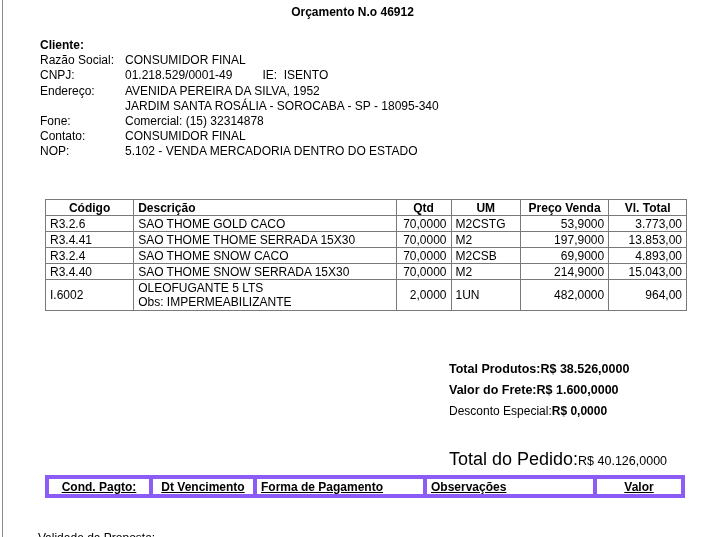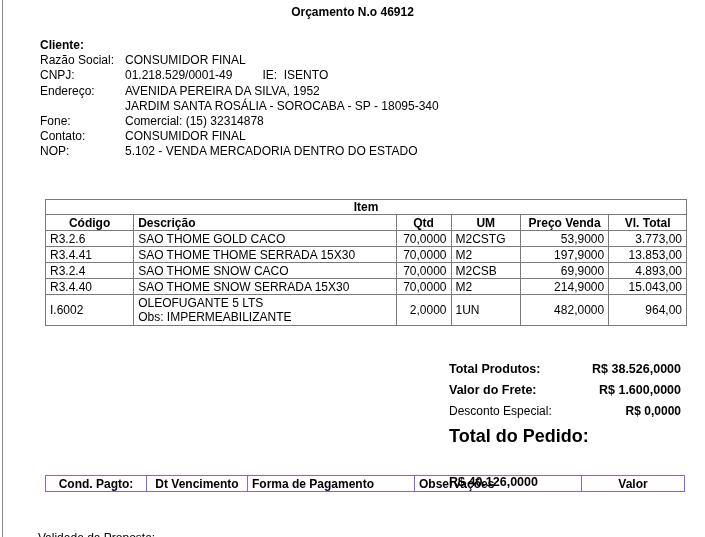--- a/index.html
+++ b/index.html
@@ -18,27 +18,27 @@
   .ie { margin-left:30px; }
   table { border-collapse:collapse; }
   .items { position:absolute; top:199px; left:45px; width:642px; }
   .items td, .items th { border:1px solid #7a7a7a; padding:0 4px; font-size:12px; height:15px; line-height:14px; }
   .items th { font-weight:bold; text-align:center; }
   .items .cap { text-align:center; font-weight:bold; height:14px; }
   .r { text-align:right; }
   .c { text-align:center; }
   .items .tall td { height:30px; }
   .totals { position:absolute; left:449px; top:362px; width:232px; }
-  .totals .tr { display:flex; justify-content:space-between; align-items:baseline; white-space:nowrap; }
+  .totals .tr { display:flex; justify-content:flex-start; align-items:baseline; white-space:nowrap; }
   .t1 { font-weight:bold; font-size:12.5px; height:21px; }
   .t2 { font-size:12px; height:22px; }
-  .t3 { font-weight:bold; font-size:18px;flex-direction:column; }
+  .t3 { font-weight:normal; font-size:18px; }
   .t3 .amt { font-size:12.5px;margin-top:28px; }
   .pay { position:absolute; top:475px; left:45px; width:640px; }
-  .pay td, .pay th { border:1px solid #8b5cf6; padding:0 4px; font-size:12px; height:15px; line-height:14px; }
+  .pay td, .pay th { border:4px solid #8b5cf6; padding:0 4px; font-size:12px; height:15px; line-height:14px;text-decoration:underline; }
   .pay th { font-weight:bold; }
   .validade { position:absolute; top:531px; left:38px; font-size:12px; }
 </style>
 </head>
 <body>
 
 <div class="left-rule"></div>
 
 <div class="title">Orçamento N.o 46912</div>
 
@@ -72,23 +72,20 @@
     <span class="val">CONSUMIDOR FINAL</span>
   </div>
   <div class="row">
     <span class="lbl">NOP:</span>
     <span class="val">5.102 - VENDA MERCADORIA DENTRO DO ESTADO</span>
   </div>
 </div>
 
 <table class="items">
   <tbody>
-      <tr>
-    <td class="cap" colspan="6">Item</td>
-  </tr>
   <tr>
     <th style="width:76px">Código</th>
     <th style="width:244px;text-align:left">Descrição</th>
     <th style="width:44px">Qtd</th>
     <th style="width:58px">UM</th>
     <th style="width:76px">Preço Venda</th>
     <th style="width:66px">Vl. Total</th>
   </tr>
   <tr>
     <td>R3.2.6</td>

